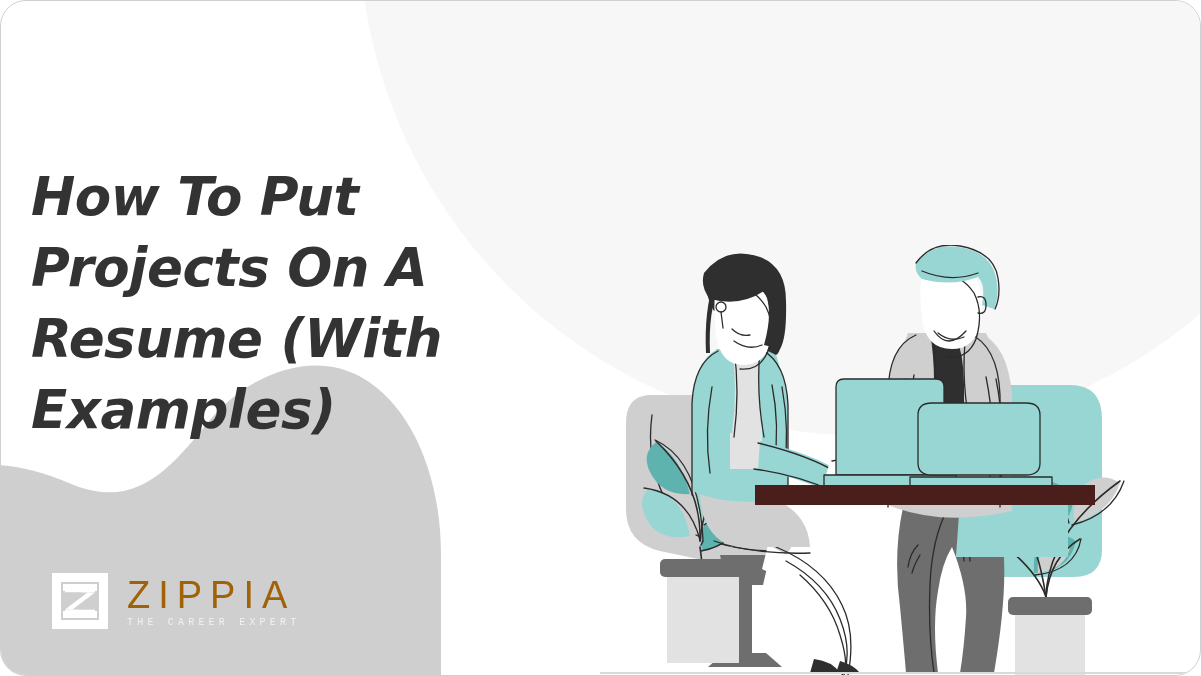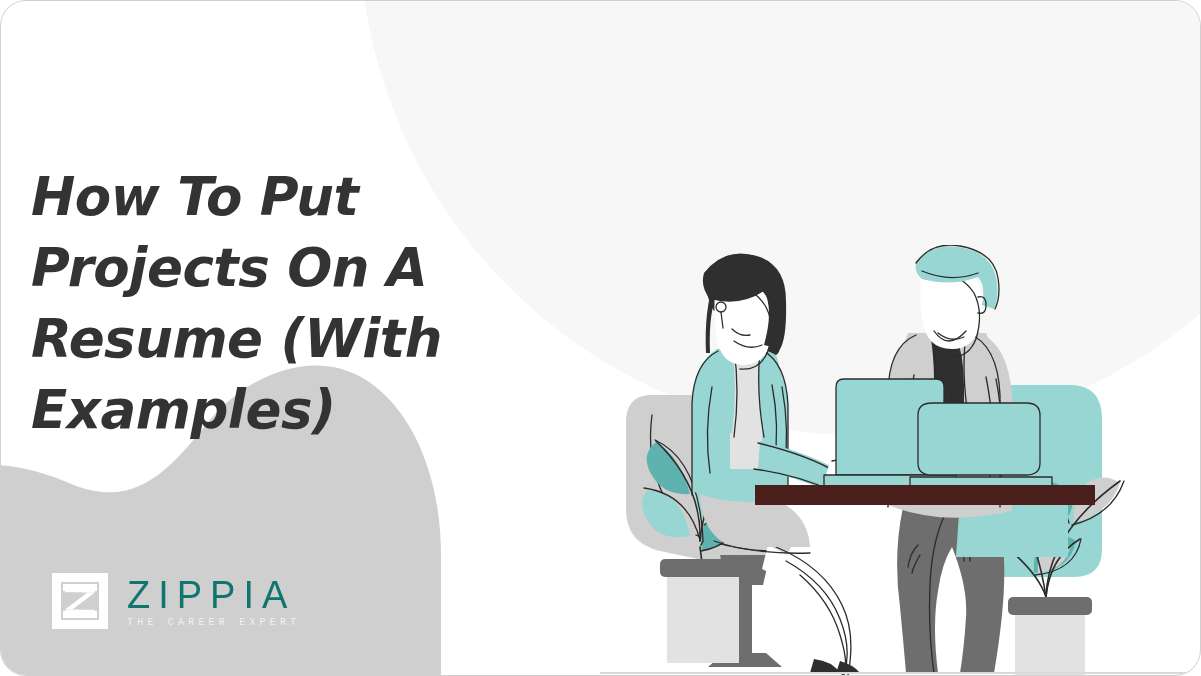--- a/index.html
+++ b/index.html
@@ -74,21 +74,21 @@
     display: flex;
     flex-direction: column;
     gap: 2px;
     padding-top: 2px;
   }
   .logo-word {
     font-family: "Liberation Sans", sans-serif;
     font-size: 38px;
     font-weight: 400;
     letter-spacing: 8px;
-    color: #0f766e;
+    color: #a16207;
     line-height: 40px;
   }
   .logo-tagline {
     font-family: Liberation Mono, monospace;
     font-size: 10px;
     font-weight: 400;
     letter-spacing: 4.2px;
     color: #f1f1f1;
     line-height: 12px;
   }

